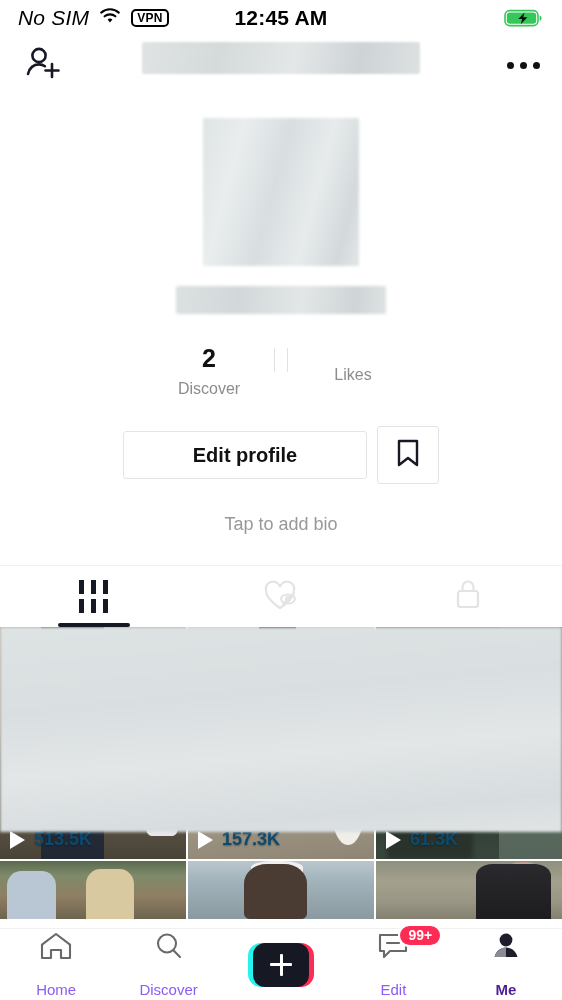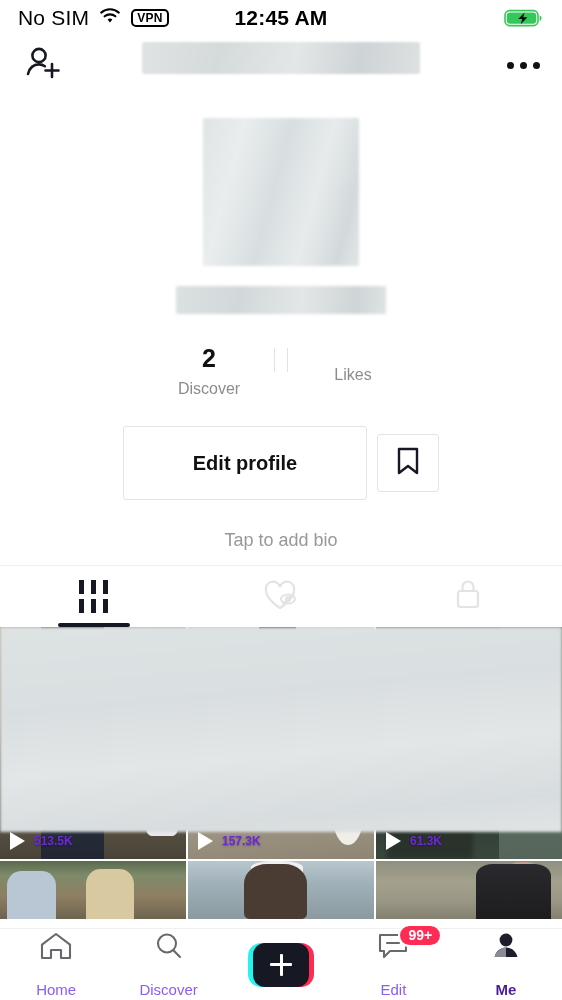--- a/index.html
+++ b/index.html
@@ -10,21 +10,21 @@
     overflow: hidden;
   }
   .phone { position: relative; width: 562px; height: 1000px; background: #fff; }
 
   
   .statusbar {
     position: absolute; top: 0; left: 0; width: 562px; height: 36px;
     display: flex; align-items: center; padding: 0 18px;
   }
   .sb-left { display: flex; align-items: center; gap: 9px; }
-  .sb-carrier { font-size: 21px; font-weight: 500; color: #000; letter-spacing: 0.2px; }
+  .sb-carrier { font-size: 21px; font-weight: 500; color: #000; letter-spacing: 0.2px; font-style: italic; }
   .vpn-badge {
     border: 2px solid #000; border-radius: 5px;
     font-size: 12px; font-weight: 700; color: #000;
     padding: 1px 4px 1px 4px; line-height: 1.05; letter-spacing: 0.3px;
   }
   .sb-center {
     position: absolute; left: 0; right: 0; text-align: center;
     font-size: 21px; font-weight: 600; color: #000; letter-spacing: 0.2px;
     pointer-events: none;
   }
@@ -65,21 +65,21 @@
   }
 
   .stats { display: flex; justify-content: center; align-items: center; margin-top: 30px; }
   .stat { width: 118px; text-align: center; }
   .stat .num { font-size: 25px; font-weight: 700; color: #111; letter-spacing: 0.2px; }
   .stat .lbl { font-size: 16px; color: #8c8c8e; margin-top: 7px; }
   .divider { width: 1px; height: 24px; background: #e2e2e4; margin: 0 6px; align-self: flex-start; margin-top: 4px;}
 
   .actions { display: flex; justify-content: center; align-items: center; gap: 10px; margin-top: 28px; }
   .edit-btn {
-    width: 244px; height: 74px; border: 1px solid #e4e4e6; border-radius: 3px;
+    width: 244px; height: 48px; border: 1px solid #e4e4e6; border-radius: 3px;
     background: #fff; display: flex; align-items: center; justify-content: center;
     font-size: 20px; font-weight: 700; color: #111;
   }
   .bm-btn {
     width: 62px; height: 58px; border: 1px solid #e4e4e6; border-radius: 3px;
     background: #fff; display: flex; align-items: center; justify-content: center;
   }
   .bio { text-align: center; margin-top: 30px; font-size: 18px; color: #98989b; }
 
   
@@ -97,21 +97,21 @@
   
   .vgrid { position: absolute; top: 627px; left: 0; width: 562px; height: 292px; overflow: hidden; }
   .vrow { display: flex; gap: 2px; }
   .vcell { position: relative; width: 186px; height: 232px; overflow: hidden; background: #c9cfd1; }
   .vrow2 .vcell { height: 58px; }
   .views { position: absolute; left: 10px; bottom: 9px; display: flex; align-items: center; gap: 9px; z-index: 4;}
   .play-tri {
     width: 0; height: 0; border-left: 15px solid transparent;
     border-top: 9px solid transparent; border-bottom: 9px solid transparent;
   }
-  .views .vtxt { color: #6d28d9; font-size: 12px; font-weight: 700; text-shadow: 0 1px 2px rgba(0,0,0,.35); }
+  .views .vtxt { color: #0c4a6e; font-size: 18px; font-weight: 700; text-shadow: 0 1px 2px rgba(0,0,0,.35); }
 
   .thumb { position: absolute; inset: 0; }
   
   .t1 { background:
       linear-gradient(180deg,#ada08a 0%,#9c8e79 42%,#6d6455 60%,#4a4438 100%); }
   .t1::after{content:"";position:absolute;left:22%;top:0;width:34%;height:100%;
       background:linear-gradient(180deg,#3b4453 0%,#2a313d 70%,#222833 100%);}
   .t1::before{content:"";position:absolute;right:4%;bottom:10%;width:18%;height:28%;
       background:#e8e8ea;border-radius:40% 40% 20% 20%;}
   

